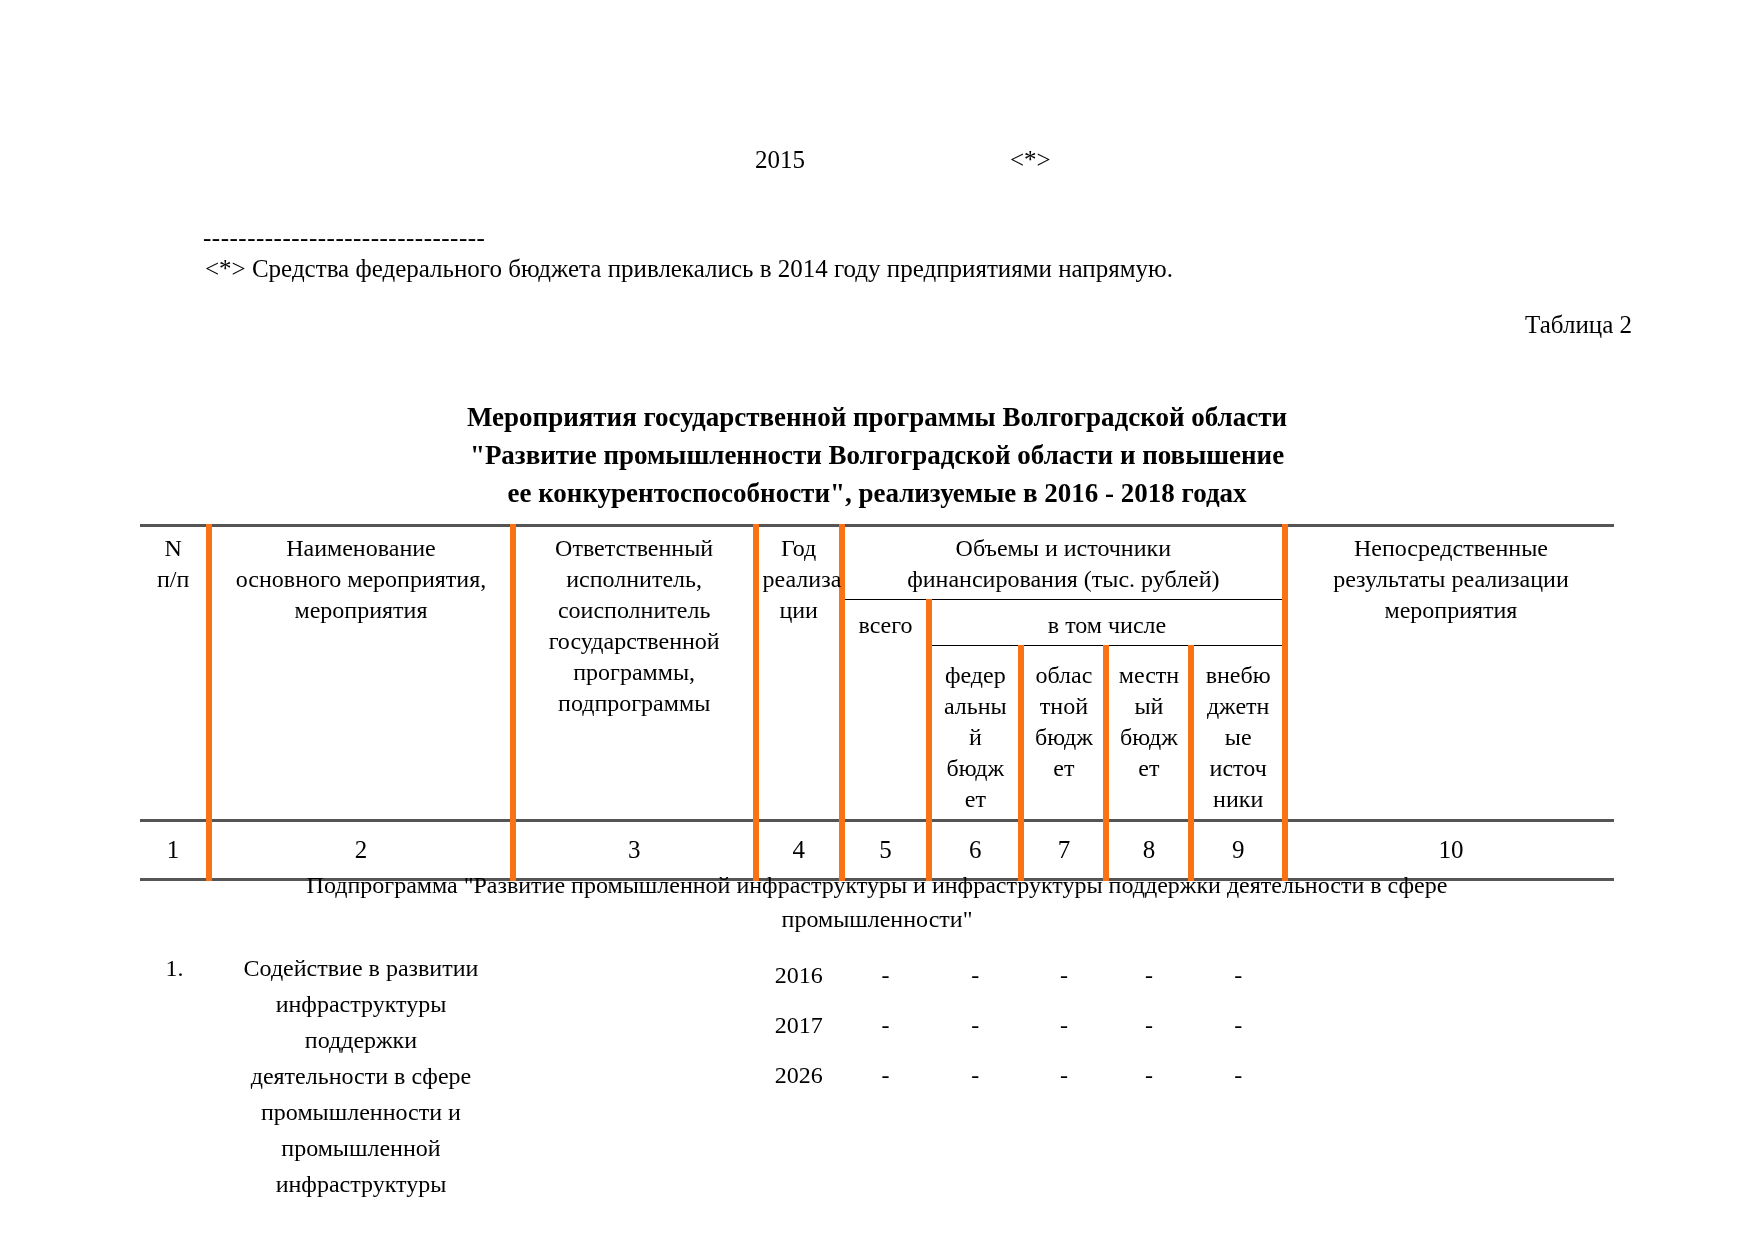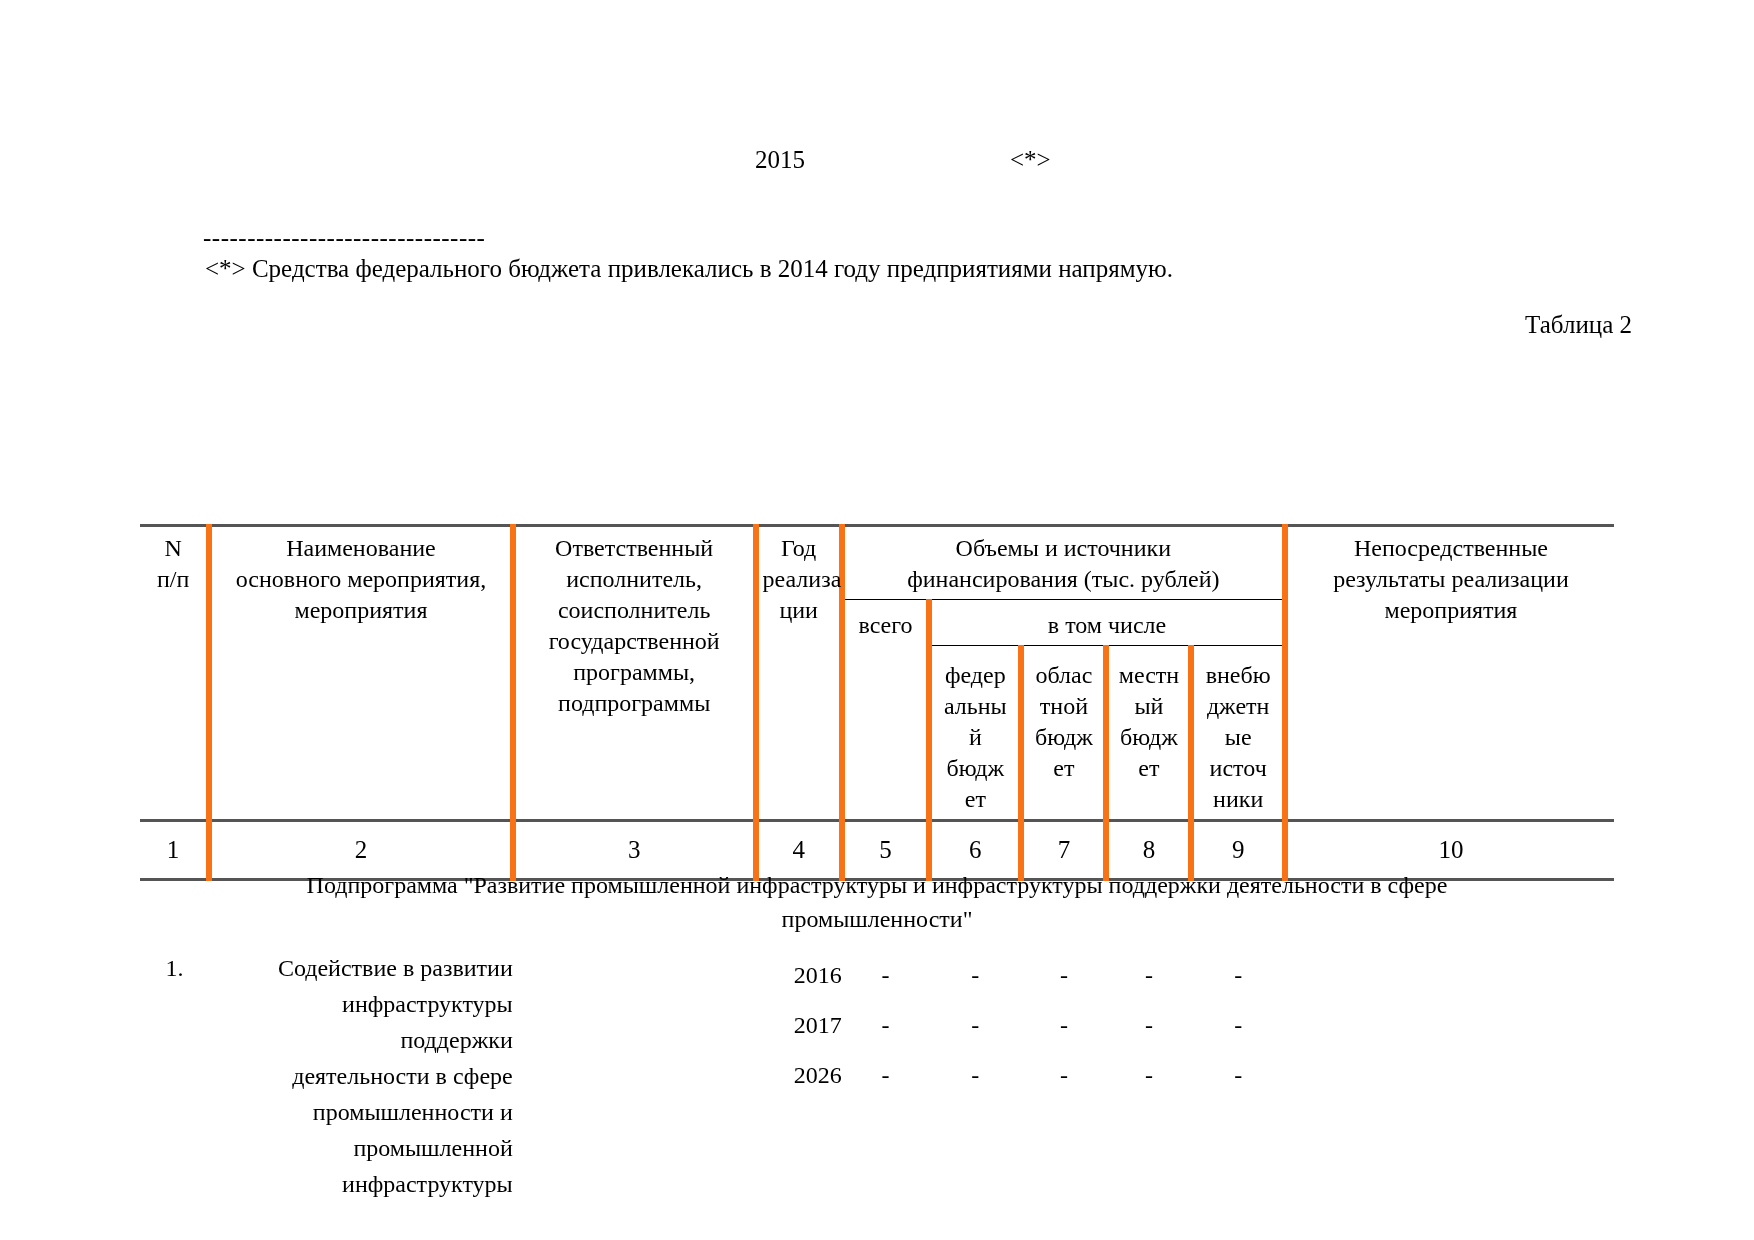--- a/index.html
+++ b/index.html
@@ -155,45 +155,50 @@
     table-layout: fixed;
   }
   table.body td {
     vertical-align: top;
     font-size: 24px;
     line-height: 36px;
     padding: 0;
     border: none;
   }
   td.c-num  { text-align: center; }
-  td.c-name { text-align: right; padding-left: 18px; }
+  td.c-name { text-align: center; padding-left: 18px; }
   td.c-exec { text-align: center; }
   td.c-year { text-align: center; }
   td.c-val  { text-align: center; }
   td.c-res  { text-align: left; }
 
-  .yearblock div { height: 50px; line-height: 50px; text-align: right; }
+  .yearblock div { height: 50px; line-height: 50px; }
   .valblock div  { height: 50px; line-height: 50px; }
 </style>
 </head>
 <body>
 
 <div class="page">
 
   <div class="top-row">
     <span class="top-year">2015</span>
     <span class="top-star">&lt;*&gt;</span>
   </div>
 
   <div class="rule-dashes">--------------------------------</div>
 
   <div class="footnote">&lt;*&gt; Средства федерального бюджета привлекались в 2014 году предприятиями напрямую.</div>
 
   <div class="table-label">Таблица 2</div>
 
+  <div class="doc-title">
+    <span class="tline">Мероприятия государственной программы Волгоградской области</span>
+    <span class="tline">"Развитие промышленности Волгоградской области и повышение</span>
+    <span class="tline">ее конкурентоспособности", реализуемые в 2016 - 2018 годах</span>
+  </div>
 
   <div class="tbl-wrap">
     <table class="grid">
       <colgroup>
         <col style="width:57px">
         <col style="width:250px">
         <col style="width:200px">
         <col style="width:71px">
         <col style="width:72px">
         <col style="width:76px">

